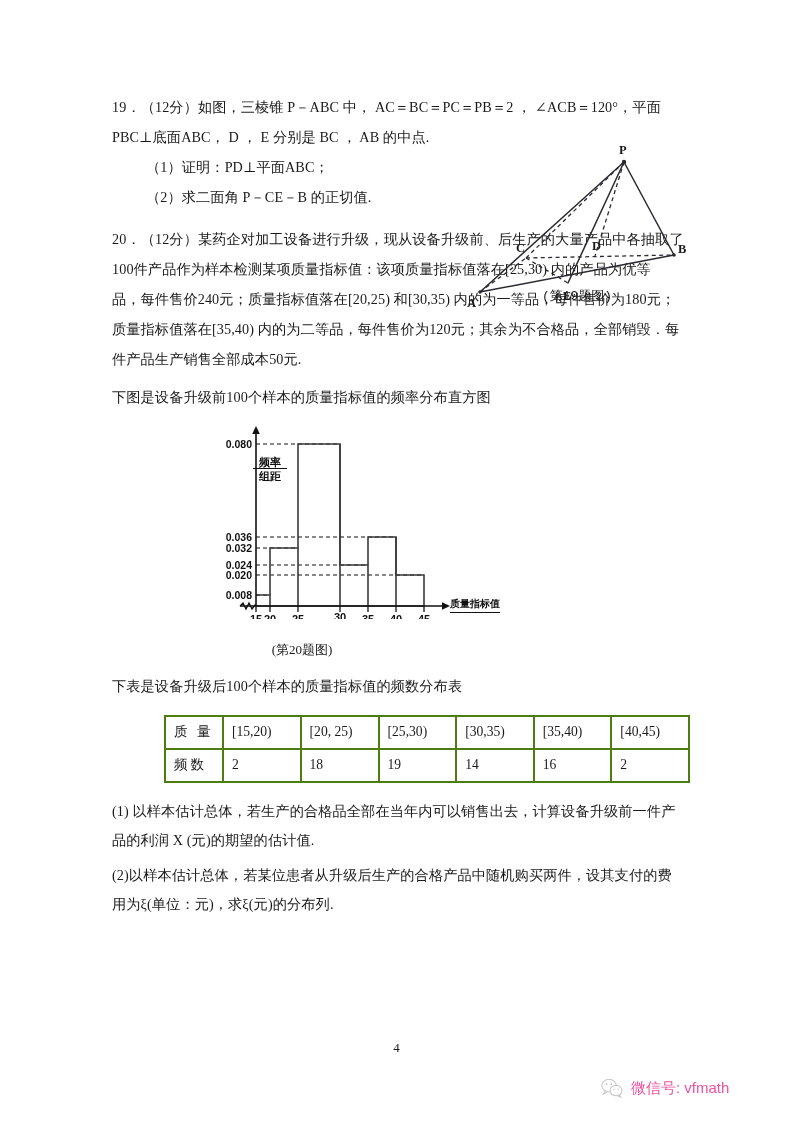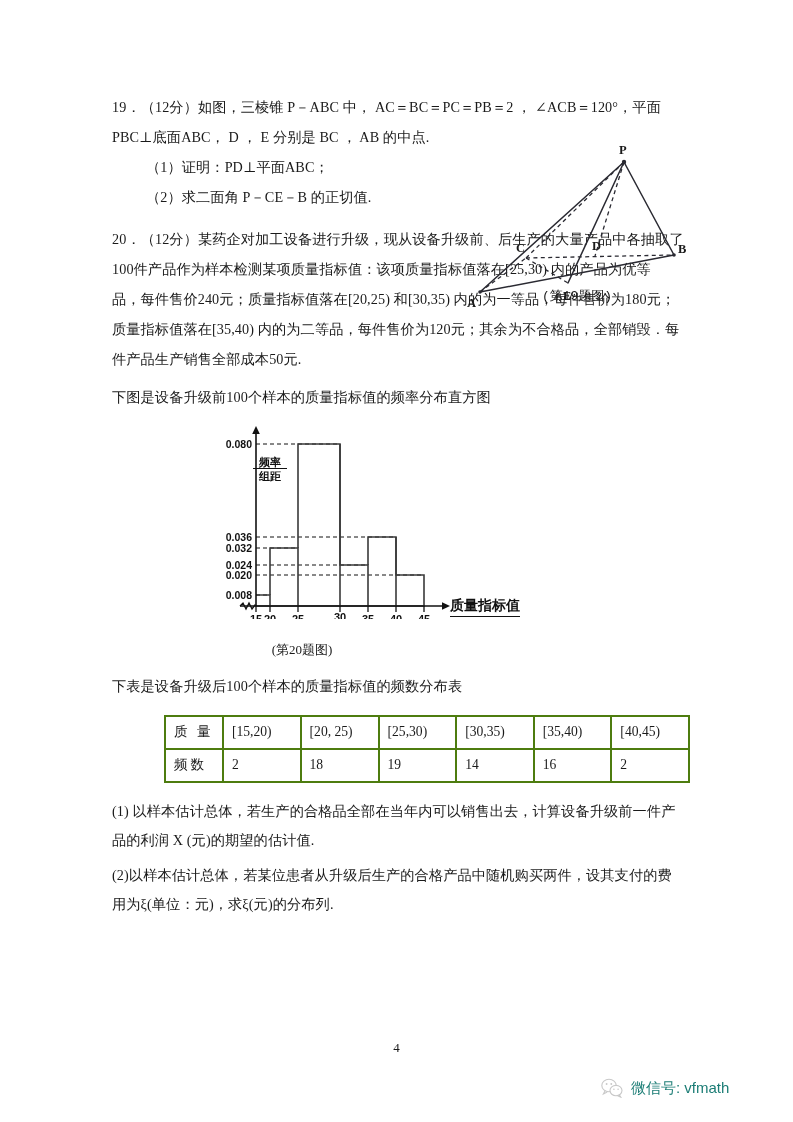--- a/index.html
+++ b/index.html
@@ -118,21 +118,21 @@
     font-size: 13px;
     color: #1a1a1a;
   }
   .watermark {
     position: absolute;
     left: 600px;
     top: 1078px;
     display: flex;
     align-items: center;
     gap: 7px;
-    color: #0f766e;
+    color: #ec4899;
     font-size: 15px;
     font-family: "Liberation Sans", sans-serif;
     opacity: 0.95;
   }
   .watermark svg { display: block; }
 
   
   .yfrac {
     font-size: 11px;
     line-height: 12px;
@@ -147,21 +147,21 @@
   .ylabel-pos {
     position: absolute;
     left: 141px;
     top: 2px;
     width: 34px;
   }
   .xlabel-pos {
     position: absolute;
     left: 338px;
     top: 183px;
-    font-size: 14px;
+    font-size: 10px;
     font-family: Liberation Serif, serif;
     font-weight: bold;
     color: #111;
     border-bottom: 1.4px solid #111;
     padding-bottom: 1px;
     white-space: nowrap;
   }
 </style>
 </head>
 <body>

